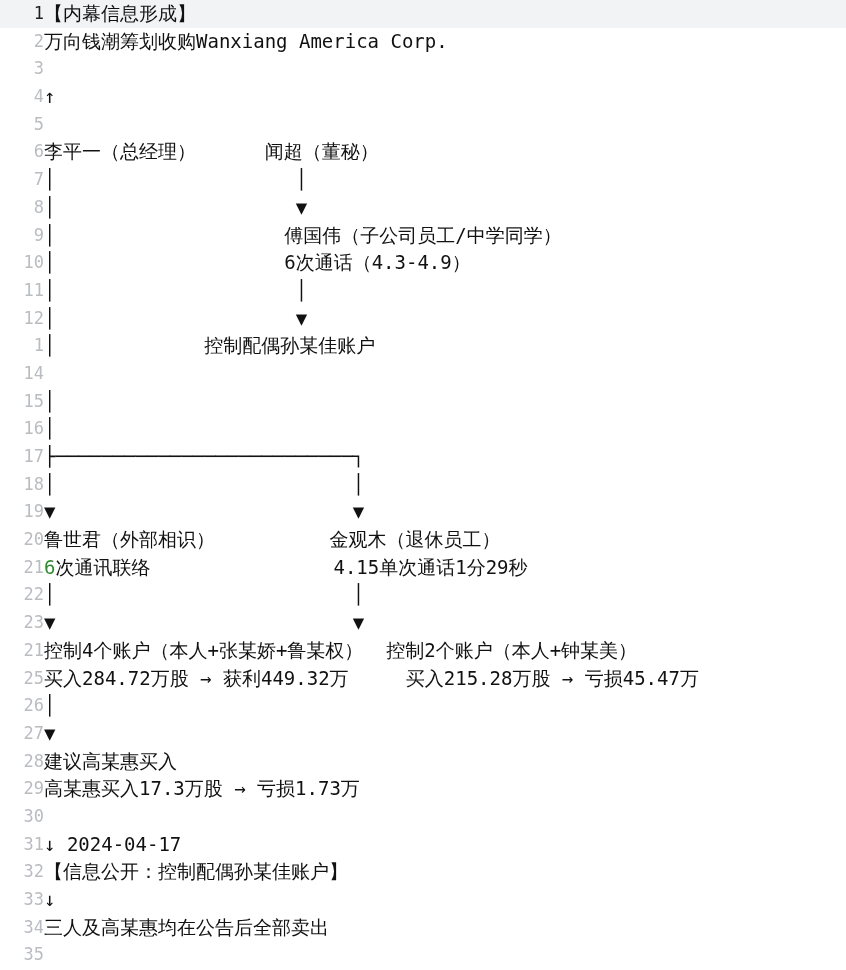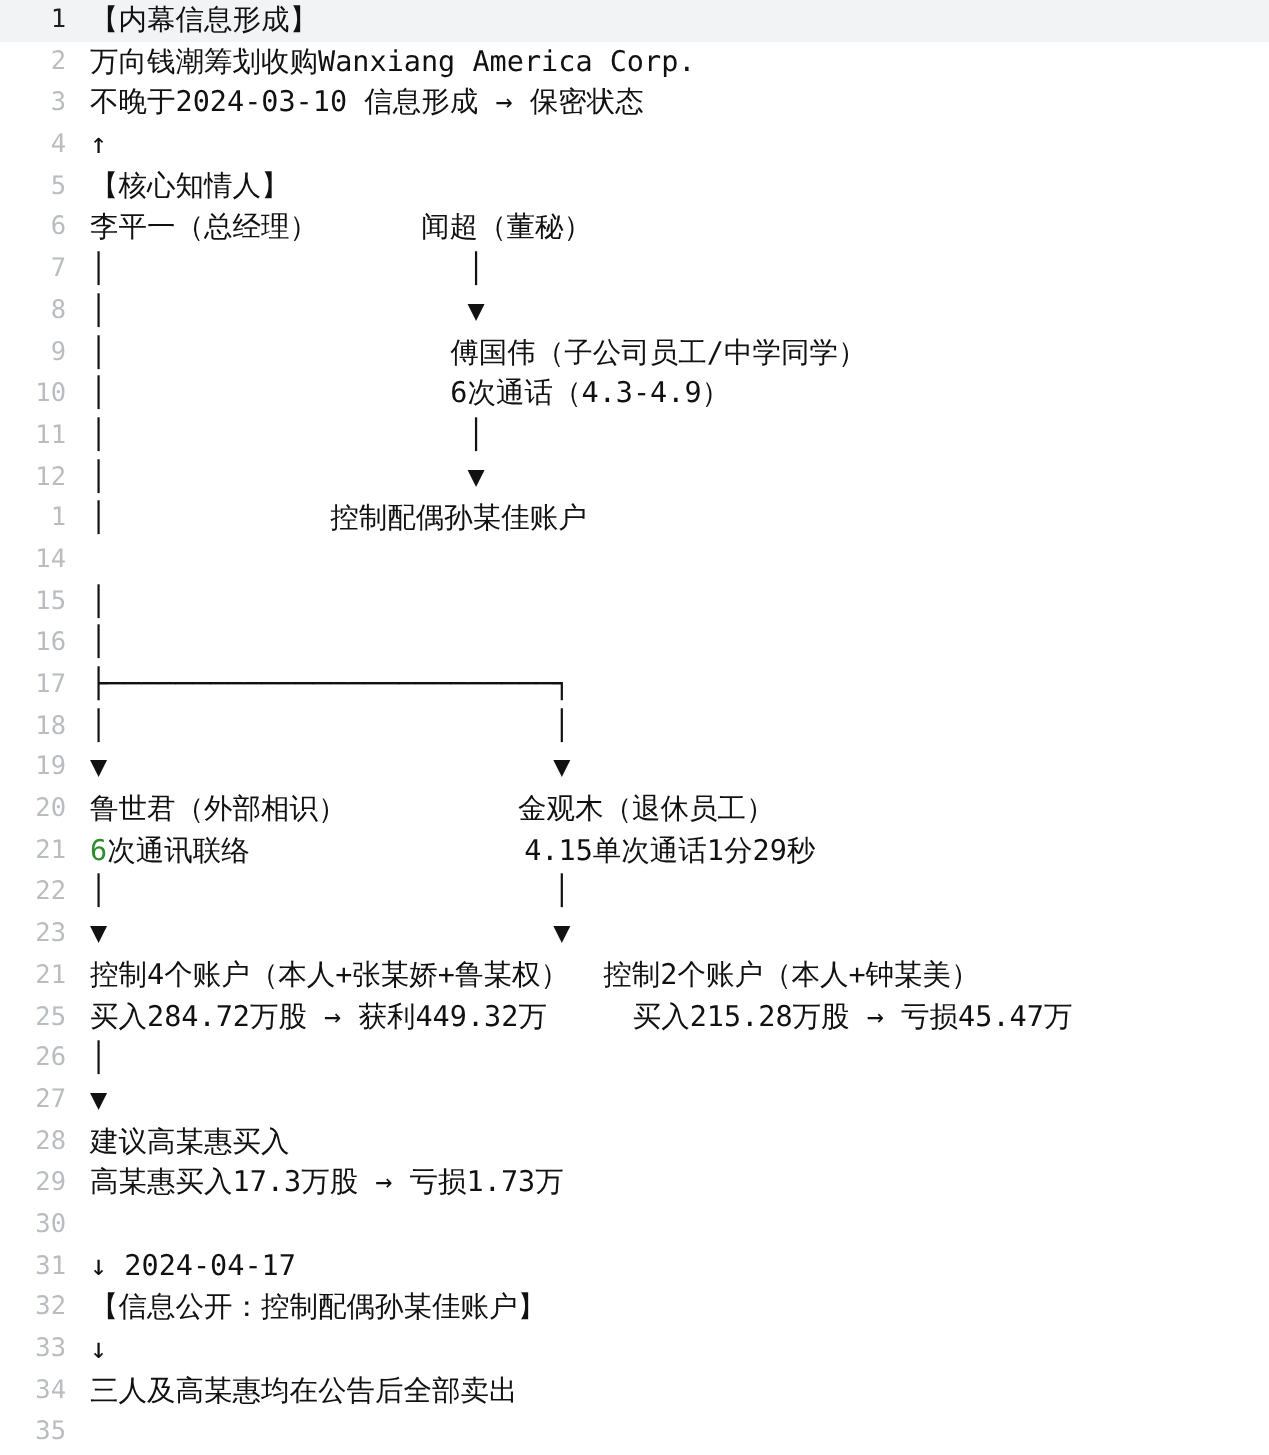--- a/index.html
+++ b/index.html
@@ -39,40 +39,40 @@
     font-size: 17px;
     font-family: "DejaVu Sans Mono", "Liberation Mono", monospace;
     -webkit-user-select: none;
     user-select: none;
   }
   .row.active .gutter-num {
     color: #1f1f1f;
   }
   .line-text {
     position: absolute;
-    left: 60px;
+    left: 44px;
     top: 0;
     color: #111111;
     font-size: 19px;
     font-family: "DejaVu Sans Mono", "Liberation Mono", monospace;
     letter-spacing: 0px;
   }
   .num-token {
     color: #2e8b2e;
   }
 </style>
 </head>
 <body>
 
 <div id="editor">
     <div class="row active"><span class="gutter-num">1</span><span class="line-text">【内幕信息形成】</span></div>
     <div class="row"><span class="gutter-num">2</span><span class="line-text">万向钱潮筹划收购Wanxiang America Corp.</span></div>
-    <div class="row"><span class="gutter-num">3</span><span class="line-text">不晚于2024-03-10 信息形成 → 保密状态</span></div>
+    <div class="row"><span class="gutter-num">3</span></div>
     <div class="row"><span class="gutter-num">4</span><span class="line-text">↑</span></div>
-    <div class="row"><span class="gutter-num">5</span><span class="line-text">【核心知情人】</span></div>
+    <div class="row"><span class="gutter-num">5</span></div>
     <div class="row"><span class="gutter-num">6</span><span class="line-text">李平一（总经理）      闻超（董秘）</span></div>
     <div class="row"><span class="gutter-num">7</span><span class="line-text">│                     │</span></div>
     <div class="row"><span class="gutter-num">8</span><span class="line-text">│                     ▼</span></div>
     <div class="row"><span class="gutter-num">9</span><span class="line-text">│                    傅国伟（子公司员工/中学同学）</span></div>
     <div class="row"><span class="gutter-num">10</span><span class="line-text">│                    6次通话（4.3-4.9）</span></div>
     <div class="row"><span class="gutter-num">11</span><span class="line-text">│                     │</span></div>
     <div class="row"><span class="gutter-num">12</span><span class="line-text">│                     ▼</span></div>
     <div class="row"><span class="gutter-num">1</span><span class="line-text">│             控制配偶孙某佳账户</span></div>
     <div class="row"><span class="gutter-num">14</span></div>
     <div class="row"><span class="gutter-num">15</span><span class="line-text">│</span></div>

